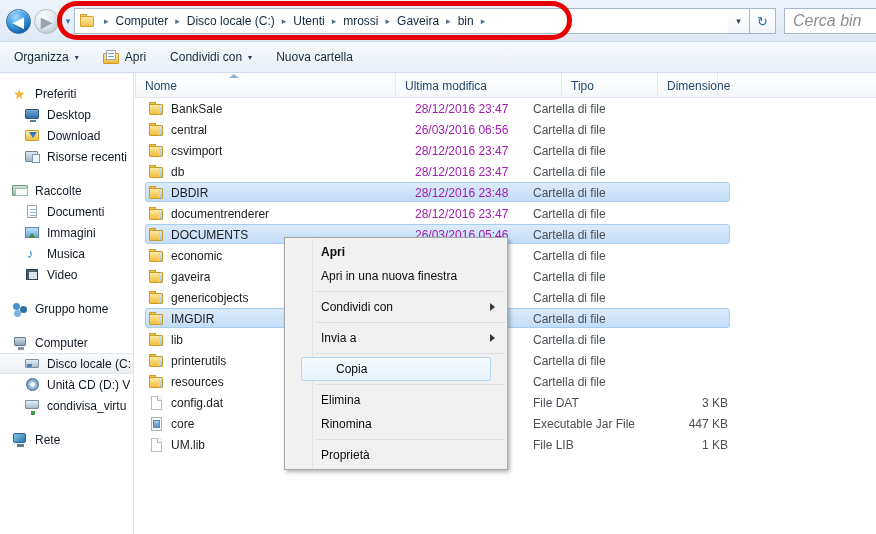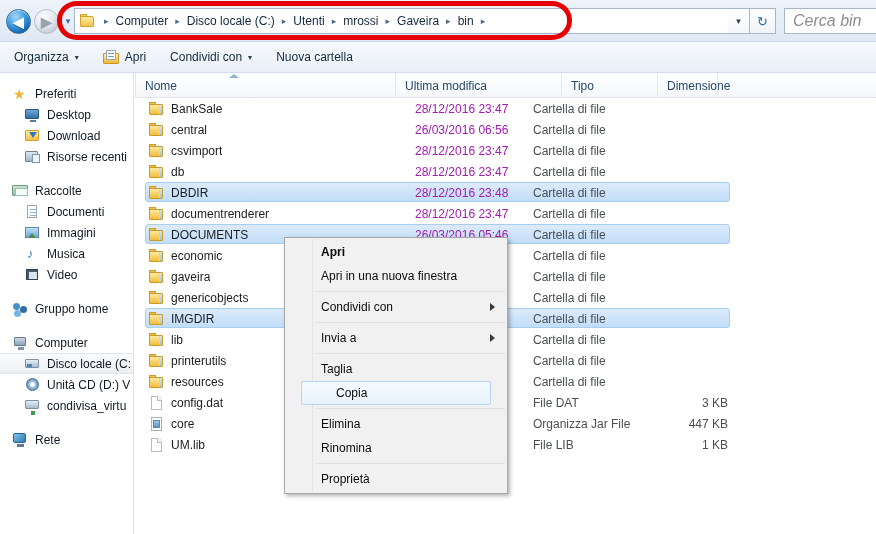--- a/index.html
+++ b/index.html
@@ -856,21 +856,21 @@
     <div class="file-row">
 
       <div class="cell cell-name">
         <span class="row-icon ic-jar">
             <span class="ja-page"></span>
             <span class="ja-mark"></span>
           </span>
         <span>core</span>
       </div>
       <div class="cell cell-date"></div>
-      <div class="cell cell-type">Organizza Jar File</div>
+      <div class="cell cell-type">Executable Jar File</div>
       <div class="cell cell-size">447 KB</div>
     </div>
 
     <div class="file-row">
 
       <div class="cell cell-name">
         <span class="row-icon ic-file">
             <span class="fi-page"></span>
             <span class="fi-fold"></span>
           </span>
@@ -899,23 +899,20 @@
       <span class="submenu-arrow"></span>
     </div>
     <div class="menu-sep"></div>
 
     <div class="menu-item">
       <span>Invia a</span>
       <span class="submenu-arrow"></span>
     </div>
     <div class="menu-sep"></div>
 
-    <div class="menu-item">
-      <span>Taglia</span>
-    </div>
     <div class="menu-item highlight">
       <span>Copia</span>
     </div>
     <div class="menu-sep"></div>
 
     <div class="menu-item">
       <span>Elimina</span>
     </div>
     <div class="menu-item">
       <span>Rinomina</span>

